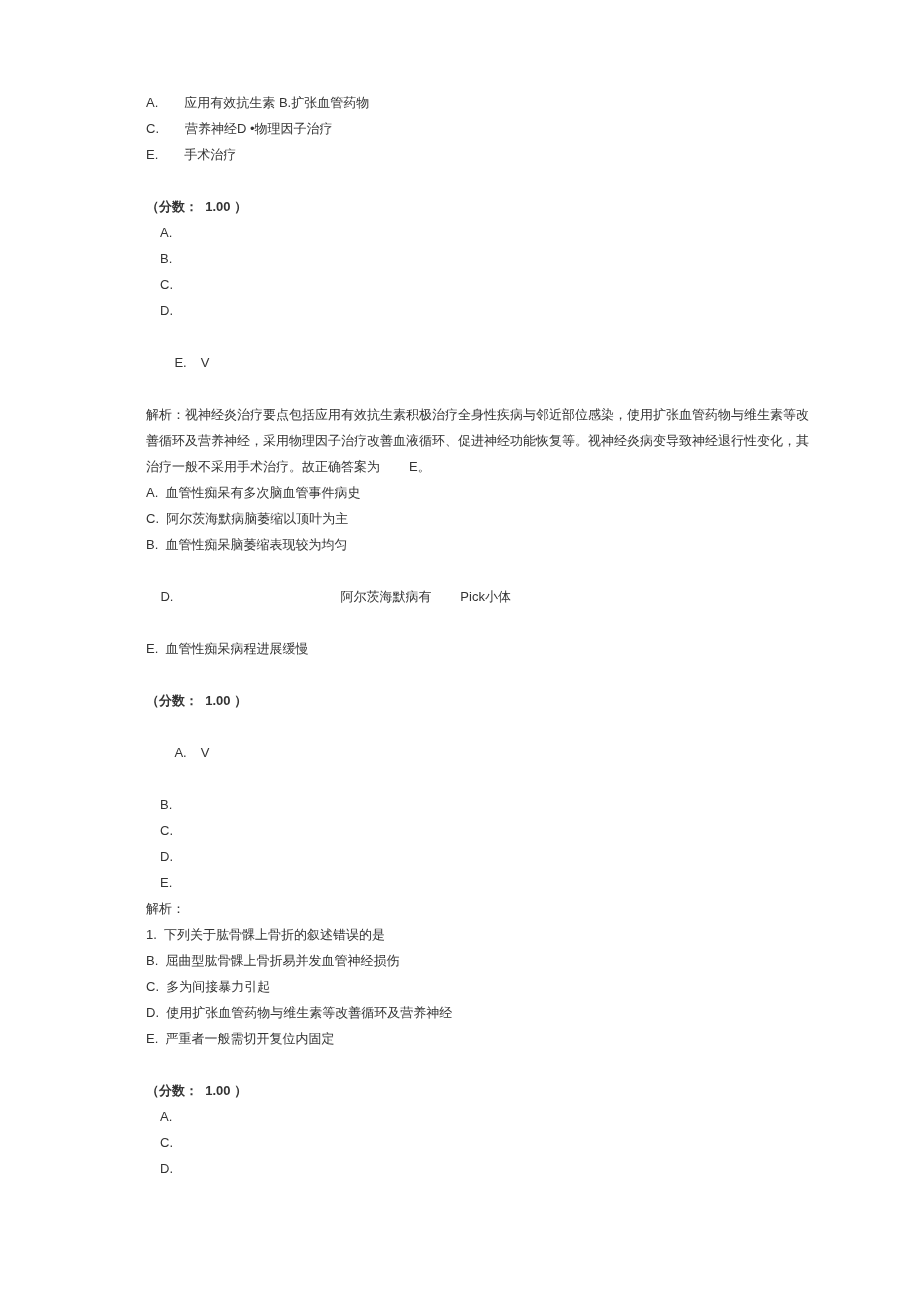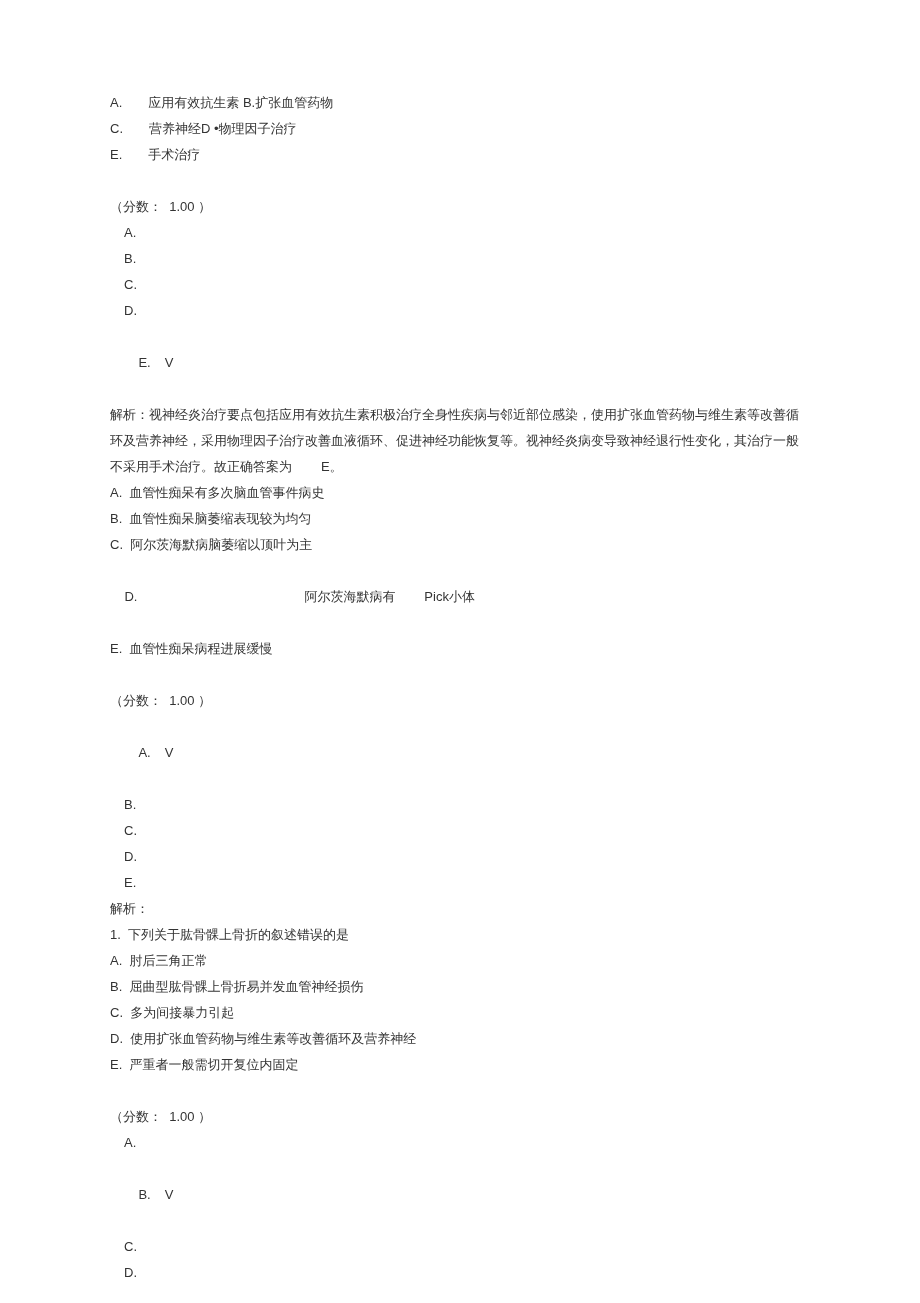--- a/index.html
+++ b/index.html
@@ -14,23 +14,25 @@
   .page {
     width: 920px;
     min-height: 1303px;
     padding: 90px 110px 60px 110px;
     box-sizing: border-box;
     margin: 0 auto;
     position: relative;
   }
   .row {
     white-space: pre-wrap;
+    margin-left: 36px;
   }
   .score-line {
     margin-top: 26px;
+    font-weight: bold;
   }
   .opt-line {
     padding-left: 14px;
   }
   .check {
     font-family: Arial, sans-serif;
     display: inline-block;
     margin-left: 14px;
   }
   .q8d-label {
@@ -51,45 +53,41 @@
   <div class="row opt-line">A.</div>
   <div class="row opt-line">B.</div>
   <div class="row opt-line">C.</div>
   <div class="row opt-line">D.</div>
   <div class="row opt-line">
     <span>E.</span><span class="check">V</span>
   </div>
   <div class="row">解析：视神经炎治疗要点包括应用有效抗生素积极治疗全身性疾病与邻近部位感染，使用扩张血管药物与维生素等改善循环及营养神经，采用物理因子治疗改善血液循环、促进神经功能恢复等。视神经炎病变导致神经退行性变化，其治疗一般不采用手术治疗。故正确答案为        E。</div>
 
   <div class="row">A.  血管性痴呆有多次脑血管事件病史</div>
+  <div class="row">C.  阿尔茨海默病脑萎缩以顶叶为主</div>
   <div class="row">B.  血管性痴呆脑萎缩表现较为均匀</div>
-  <div class="row">C.  阿尔茨海默病脑萎缩以顶叶为主</div>
   <div class="row">
     <span class="q8d-label">D.</span><span>阿尔茨海默病有        Pick小体</span>
   </div>
   <div class="row">E.  血管性痴呆病程进展缓慢</div>
 
   <div class="row score-line">（分数：  1.00 ）</div>
   <div class="row opt-line">
     <span>A.</span><span class="check">V</span>
   </div>
   <div class="row opt-line">B.</div>
   <div class="row opt-line">C.</div>
   <div class="row opt-line">D.</div>
   <div class="row opt-line">E.</div>
   <div class="row">解析：</div>
 
   <div class="row">1.  下列关于肱骨髁上骨折的叙述错误的是</div>
-  <div class="row">A.  肘后三角正常</div>
   <div class="row">B.  屈曲型肱骨髁上骨折易并发血管神经损伤</div>
   <div class="row">C.  多为间接暴力引起</div>
   <div class="row">D.  使用扩张血管药物与维生素等改善循环及营养神经</div>
   <div class="row">E.  严重者一般需切开复位内固定</div>
 
   <div class="row score-line">（分数：  1.00 ）</div>
   <div class="row opt-line">A.</div>
-  <div class="row opt-line">
-    <span>B.</span><span class="check">V</span>
-  </div>
   <div class="row opt-line">C.</div>
   <div class="row opt-line">D.</div>
 
 </div>
 
 </body></html>

